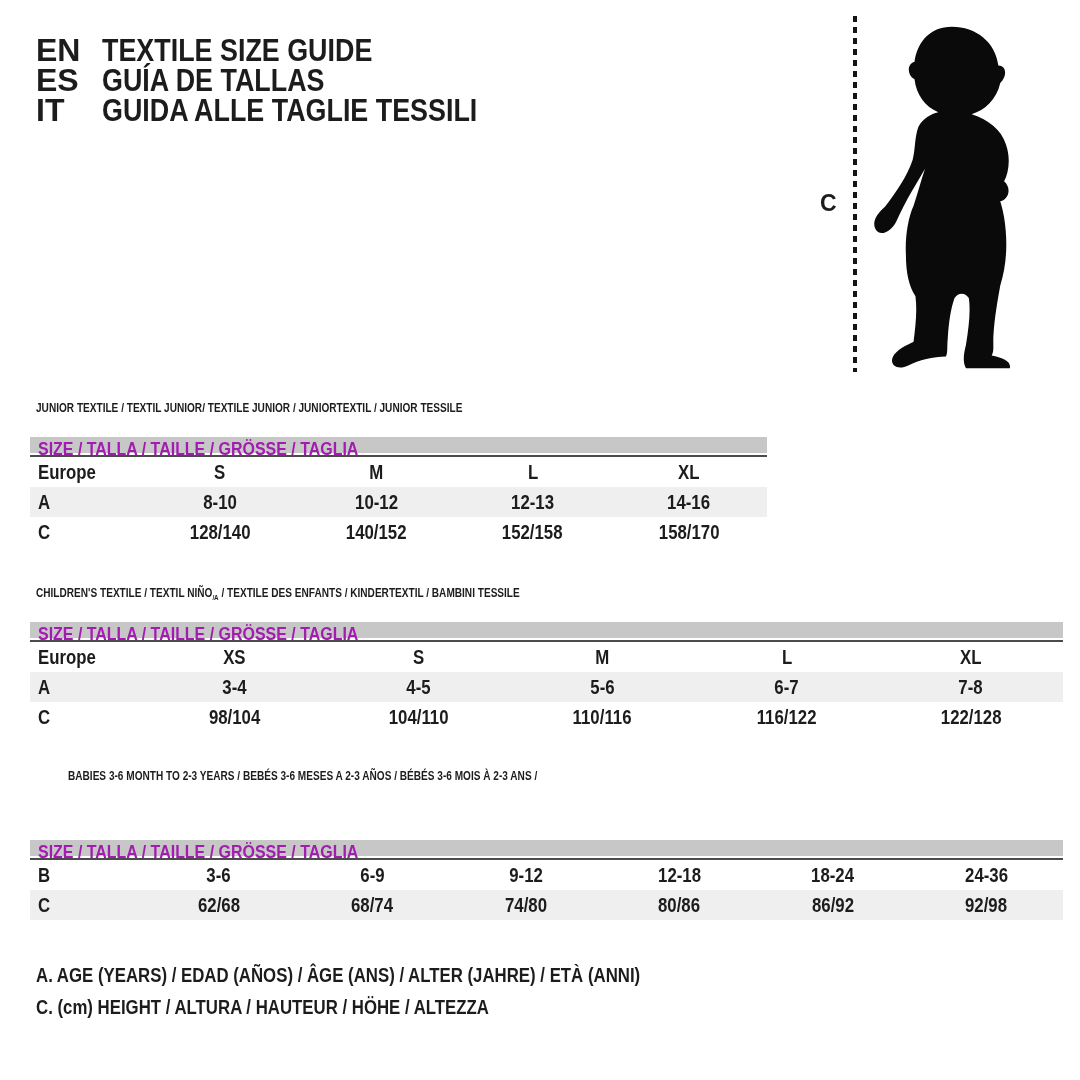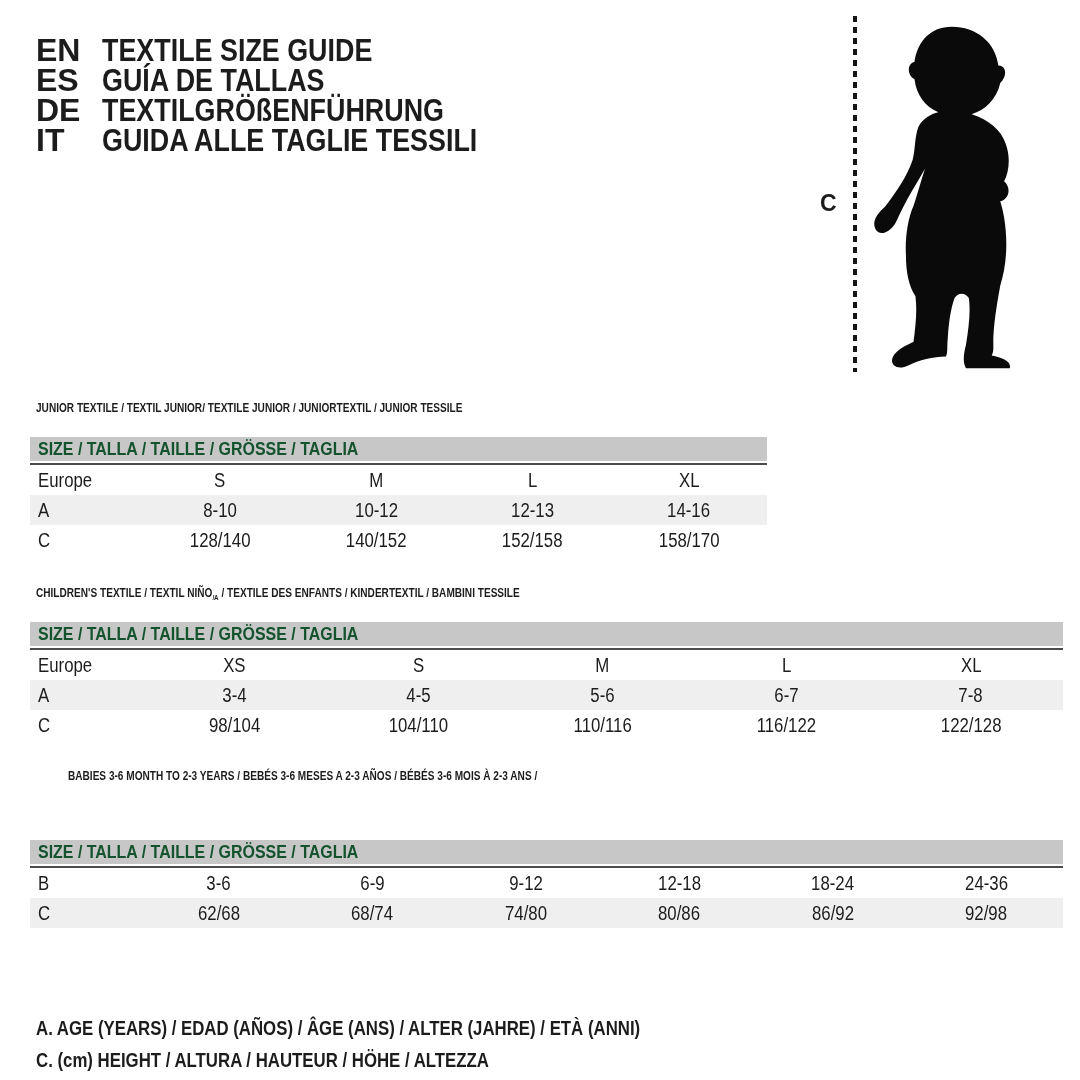--- a/index.html
+++ b/index.html
@@ -29,63 +29,59 @@
   .c-label { left: 820px; top: 190px; font-size: 23px; font-weight: 700; }
   .figure-svg { left: 864px; top: 15px; }
 
   
   .sec-title { font-weight: 700; font-size: 12px; line-height: 34px; }
   .sec-title sub { font-size: 0.62em; }
 
   
   .size-table { background: #ffffff; }
   .size-bar {
-    height: 24px; background: #c7c7c7; color: #14532d;
+    height: 16px; background: #c7c7c7; color: #a21caf;
     font-weight: 700; font-size: 19px; line-height: 24px; padding-left: 8px;
   }
   .bar-underline { height: 2px; background: #4b4b4b; margin-top: 2px; }
   .t-grid { display: grid; }
   .cols-5 { grid-template-columns: 112px repeat(4, 1fr); }
   .cols-6 { grid-template-columns: 112px repeat(5, 1fr); }
   .cols-7 { grid-template-columns: 112px repeat(6, 1fr); }
   .t-row { display: contents; }
   .t-cell {
-    height: 30px; line-height: 30px; font-size: 20px; font-weight: 400;
+    height: 30px; line-height: 30px; font-size: 20px; font-weight: 700;
     text-align: center; overflow: visible;
   }
   .t-label { text-align: left; padding-left: 8px; }
   .row-shade .t-cell { background: #efefef; }
 
   .t1 { left: 30px; top: 437px; width: 737px; }
   .t2 { left: 30px; top: 622px; width: 1033px; }
   .t3 { left: 30px; top: 840px; width: 1033px; }
 
   .title-1 { left: 36px; top: 391px; }
   .title-2 { left: 36px; top: 576px; }
   .title-3 { left: 36px; top: 759px; margin-left: 32px; }
 
   
-  .legend { left: 36px; top: 1012px; }
+  .legend { left: 36px; top: 959px; }
   .legend-line { font-weight: 700; font-size: 20px; line-height: 32px; }
 </style>
 </head>
 <body>
 
 <div class="abs lang-list">
   <div class="lang-row">
     <span class="lang-code">EN</span>
     <span class="cn">TEXTILE SIZE GUIDE</span>
   </div>
   <div class="lang-row">
     <span class="lang-code">ES</span>
     <span class="cn">GUÍA DE TALLAS</span>
-  </div>
-  <div class="lang-row">
-    <span class="lang-code">DE</span>
-    <span class="cn">TEXTILGRÖßENFÜHRUNG</span>
   </div>
   <div class="lang-row">
     <span class="lang-code">IT</span>
     <span class="cn">GUIDA ALLE TAGLIE TESSILI</span>
   </div>
 </div>
 
 <div class="abs measure-line"></div>
 <span class="abs c-label">C</span>
 <svg class="abs figure-svg" width="162" height="358" viewBox="0 0 170 368" preserveAspectRatio="none" aria-hidden="true">

